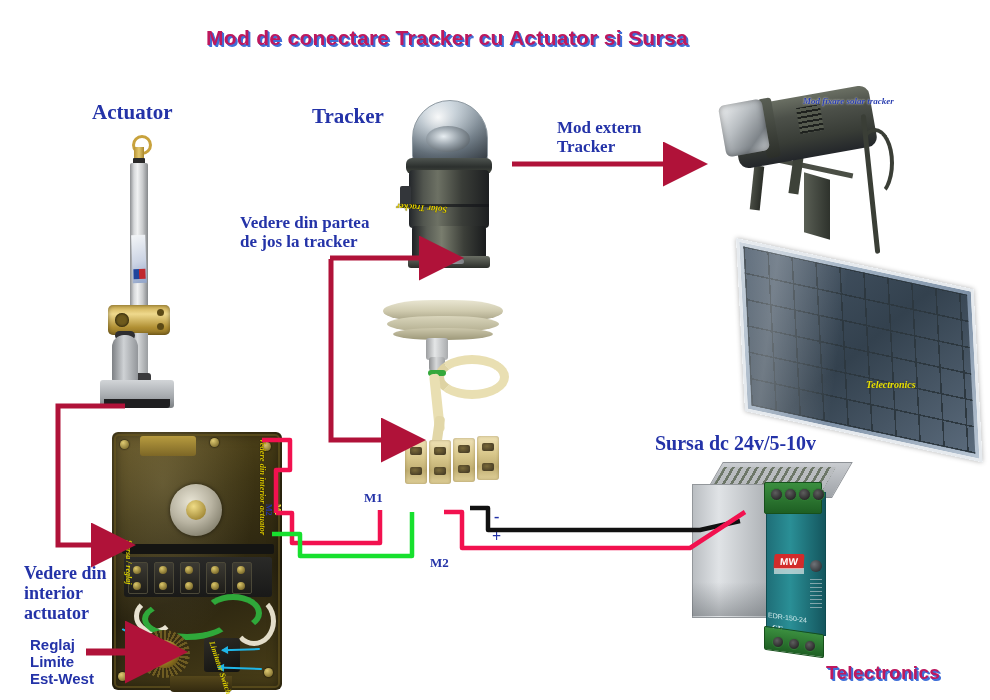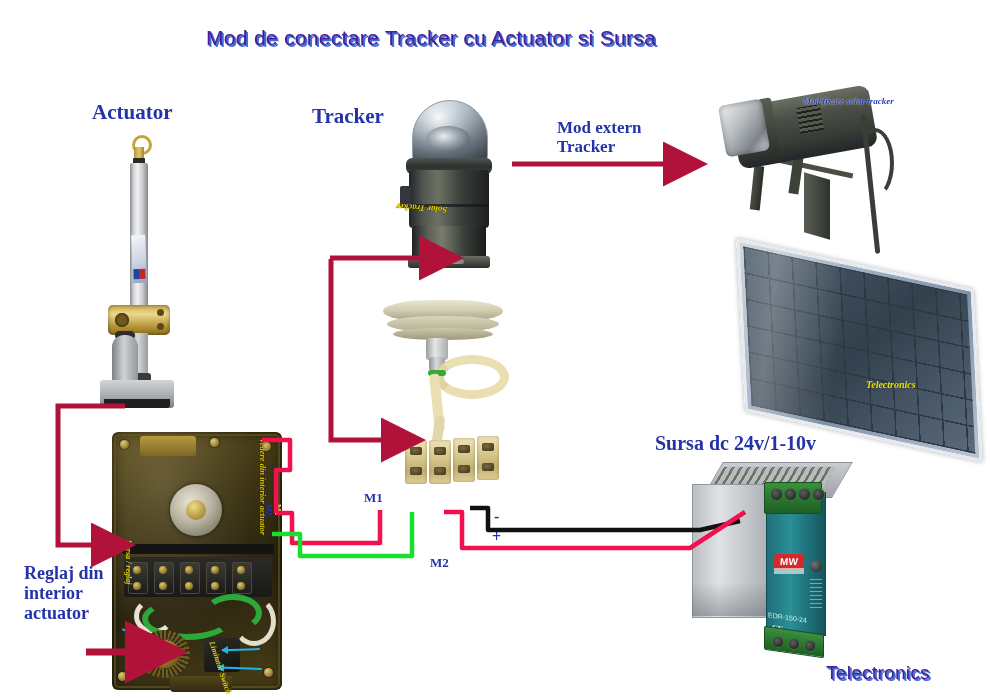--- a/index.html
+++ b/index.html
@@ -6,21 +6,21 @@
   html,body{margin:0;padding:0;background:#ffffff;}
   body{width:990px;height:700px;overflow:hidden;font-family:"Liberation Serif",serif;}
   #stage{position:relative;width:990px;height:700px;background:#ffffff;}
 
   .lbl{position:absolute;white-space:pre-line;line-height:1.12;}
   .serif-blue{font-family:"Liberation Serif",serif;font-weight:bold;color:#2433a8;}
   .sans-blue{font-family:"Liberation Sans",sans-serif;font-weight:bold;color:#2433a8;}
 
   
   .brandtext{
-    font-family:"Liberation Sans",sans-serif;font-weight:normal;color:#4c1d95;
+    font-family:"Liberation Sans",sans-serif;font-weight:bold;color:#be185d;
     text-shadow:2px 2px 0 #3f6fd8, 1px 1px 0 #3f6fd8;
     letter-spacing:.3px;
   }
   #title{left:206px;top:26px;font-size:21px;}
   #logo-bottom{left:826px;top:662px;font-size:19px;}
 
   
   #lab-actuator{left:92px;top:101px;font-size:21px;}
   #lab-tracker{left:312px;top:105px;font-size:21px;}
   #lab-vedere-jos{left:240px;top:213px;font-size:17px;}
@@ -255,26 +255,31 @@
 </style>
 </head>
 <body>
 
 <div id="stage">
 
   <div class="lbl brandtext" id="title">Mod de conectare Tracker cu Actuator si Sursa</div>
 
   <div class="lbl serif-blue" id="lab-actuator">Actuator</div>
   <div class="lbl serif-blue" id="lab-tracker">Tracker</div>
+  <div class="lbl serif-blue" id="lab-vedere-jos">Vedere din partea
+de jos la tracker</div>
   <div class="lbl serif-blue" id="lab-mod-fixare">Mod extern
 Tracker</div>
-  <div class="lbl serif-blue" id="lab-sursa">Sursa dc 24v/1-10v</div>
-  <div class="lbl serif-blue" id="lab-vedere-int">Reglaj din
+  <div class="lbl serif-blue" id="lab-sursa">Sursa dc 24v/5-10v</div>
+  <div class="lbl serif-blue" id="lab-vedere-int">Vedere din
 interior
 actuator</div>
+  <div class="lbl sans-blue" id="lab-reglaj">Reglaj
+Limite
+Est-West</div>
   <div class="lbl serif-blue" id="lab-m1">M1</div>
   <div class="lbl serif-blue" id="lab-m2">M2</div>
   <div class="lbl serif-blue" id="lab-minus">-</div>
   <div class="lbl serif-blue" id="lab-plus">+</div>
   <div class="lbl serif-blue" id="lab-neg24">-24v</div>
   <div class="lbl serif-blue" id="lab-pos24">+24V</div>
 
   <div class="photo" id="photo-actuator">
     <div class="act-eye"></div>
     <div class="act-eyeneck"></div>

